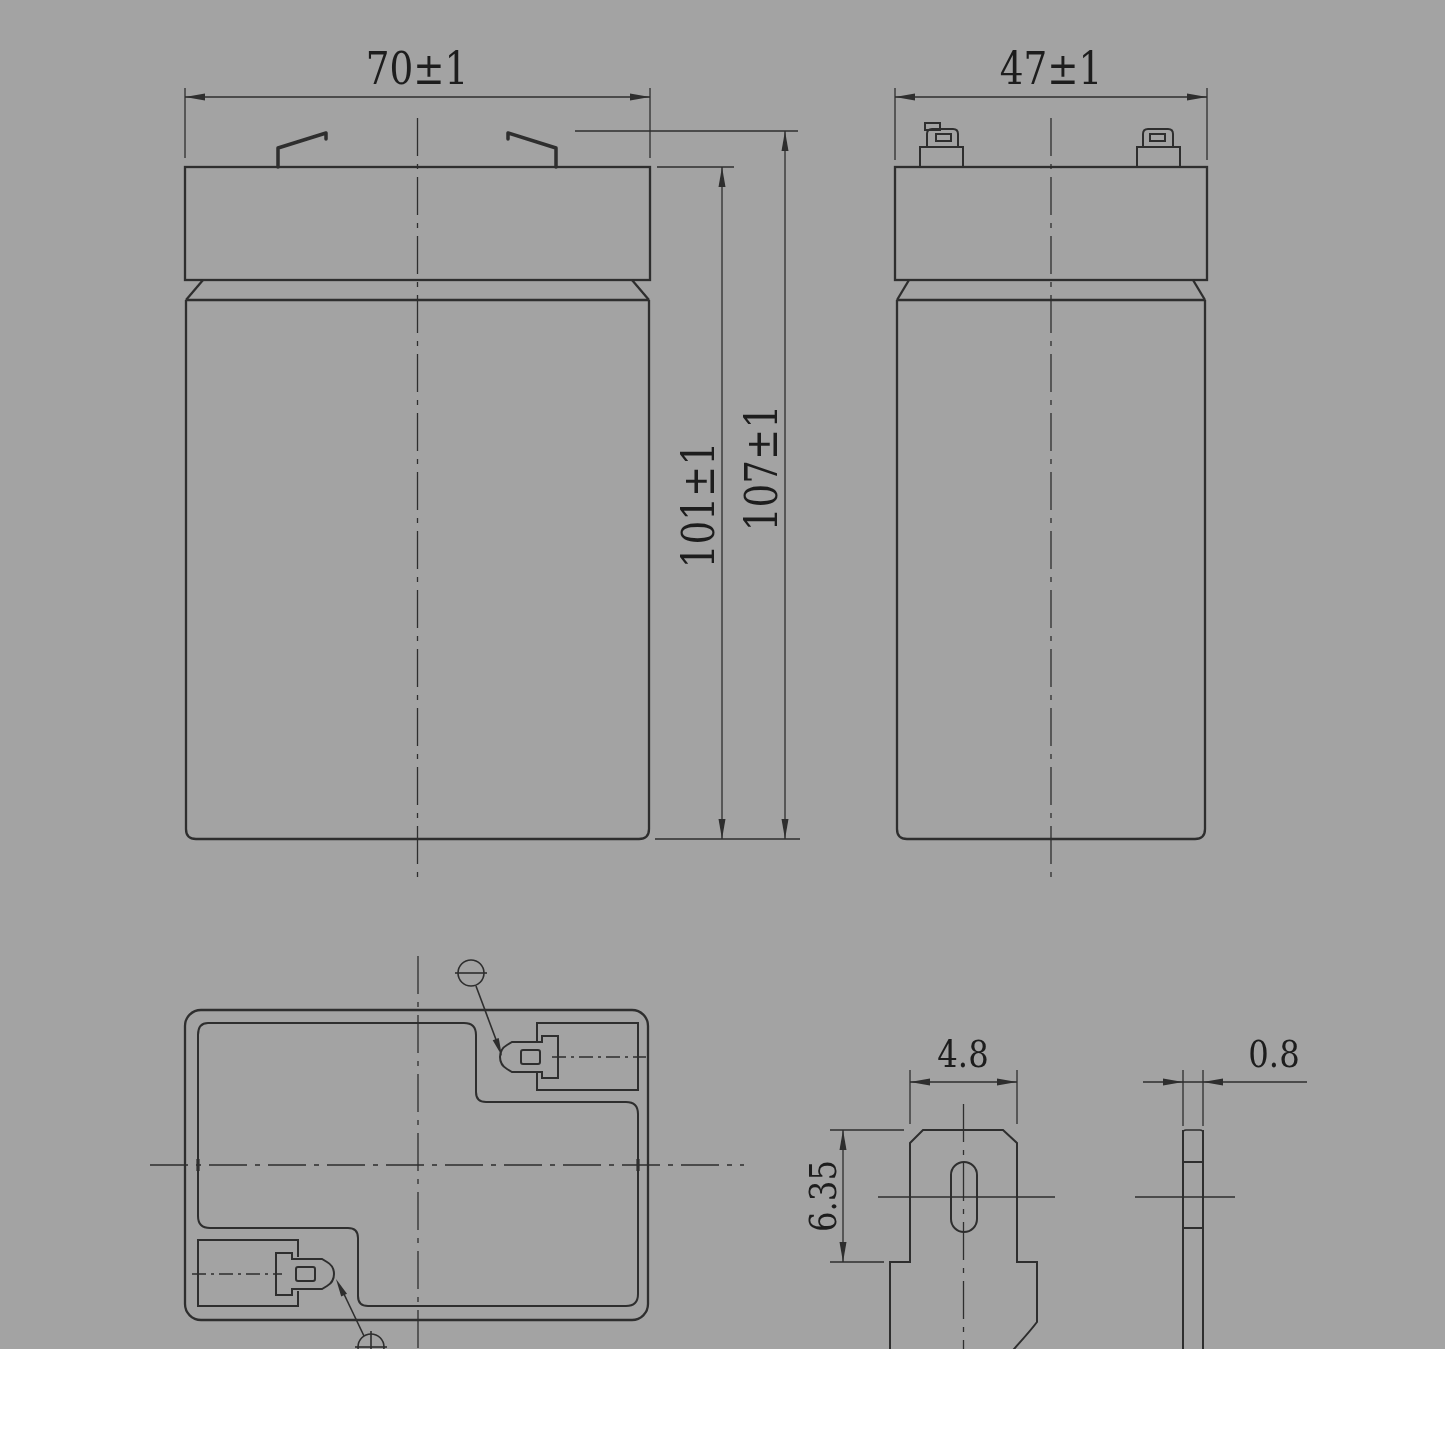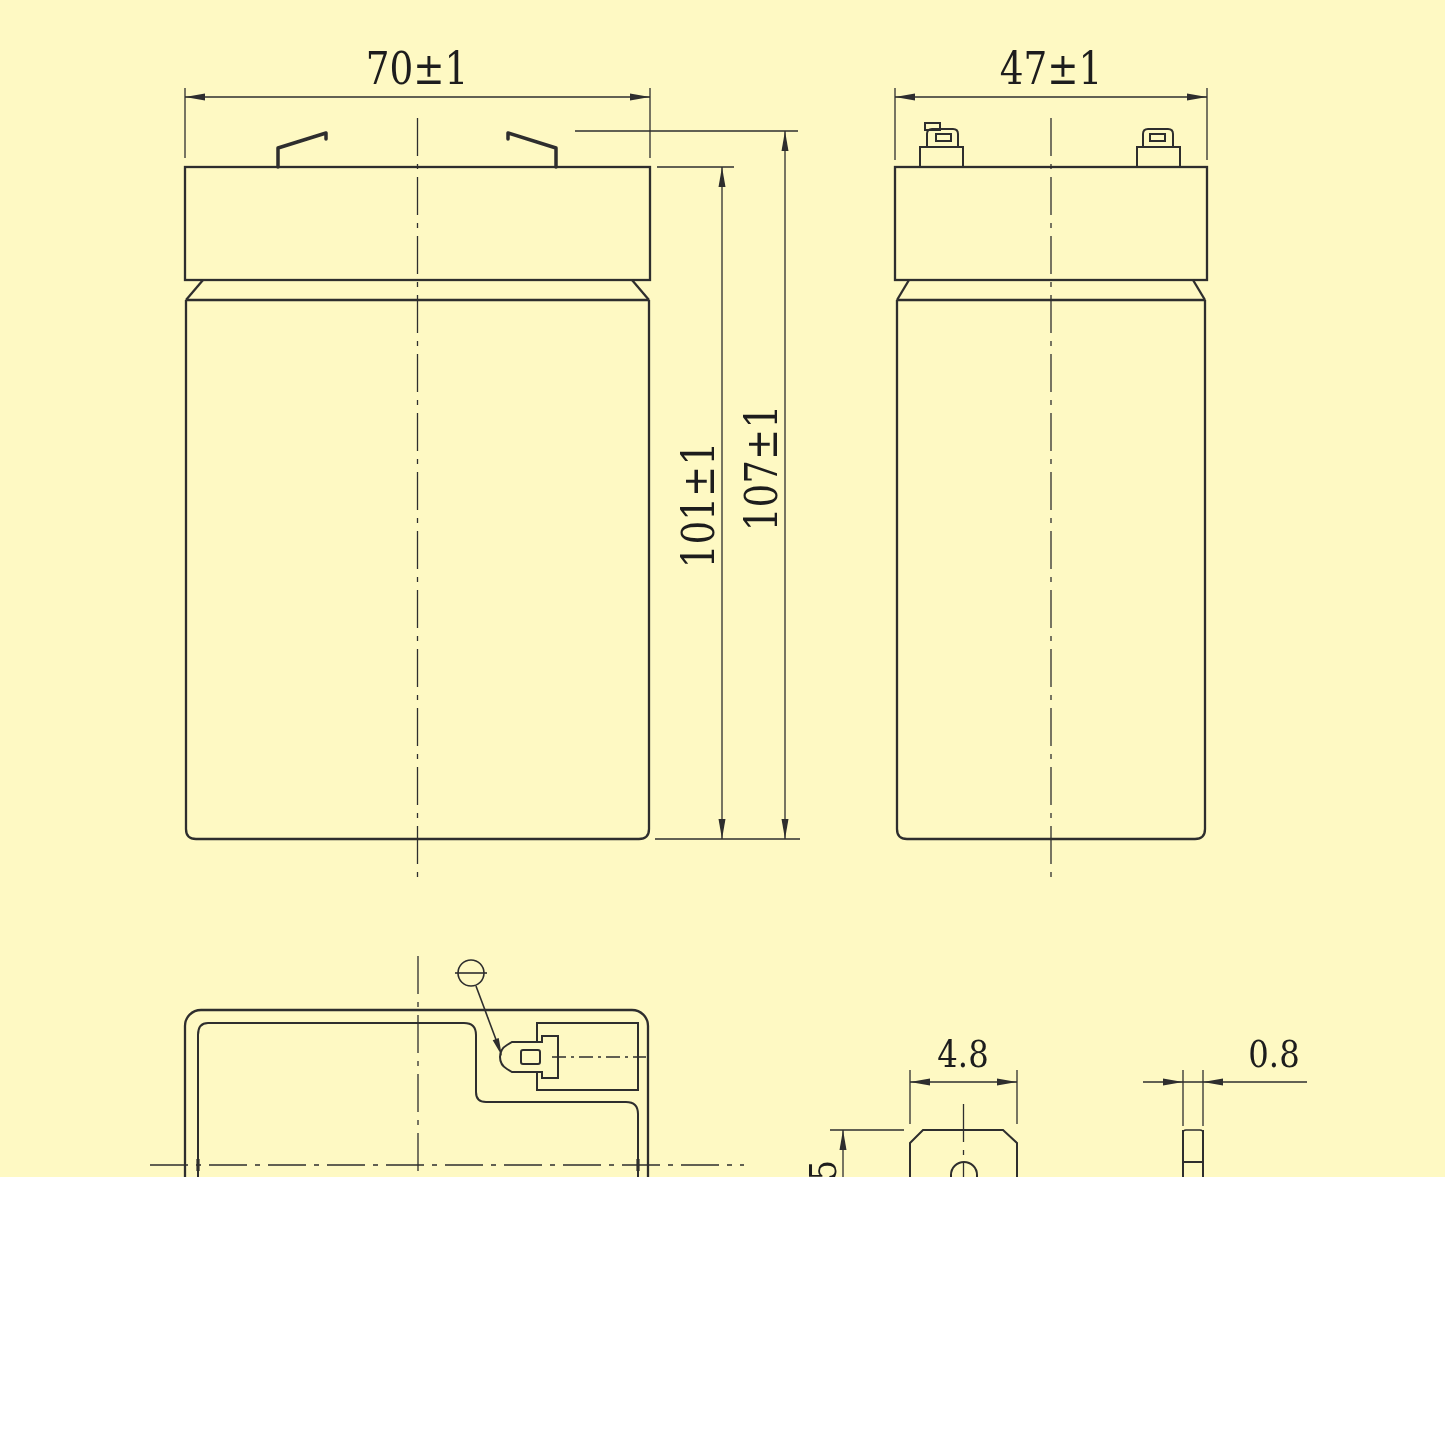--- a/index.html
+++ b/index.html
@@ -1,16 +1,16 @@
 <!DOCTYPE html>
 <html><head>
 <meta charset="utf-8">
 <style>
   html,body{margin:0;padding:0;background:#fff;}
-  #canvas{position:relative;width:1445px;height:1177px;background:#fef9c3;overflow:hidden;text-align:right;}
+  #canvas{position:relative;width:1445px;height:1349px;background:#a3a3a3;overflow:hidden;text-align:right;}
   svg{display:block;}
   .ol{stroke:#2e2e2e;stroke-width:2.3;fill:none;stroke-linejoin:miter;stroke-linecap:butt;}
   .ol2{stroke:#2e2e2e;stroke-width:2;fill:none;stroke-linejoin:miter;stroke-linecap:butt;}
   .thin{stroke:#2e2e2e;stroke-width:1.3;fill:none;stroke-linecap:butt;}
   .lead{stroke:#2e2e2e;stroke-width:1.6;fill:none;}
   .cl{stroke:#2e2e2e;stroke-width:1.3;fill:none;stroke-dasharray:38 8 5 8;}
   .clsm{stroke:#2e2e2e;stroke-width:1.3;fill:none;stroke-dasharray:14 5 3 5;}
   .arr{fill:#2e2e2e;stroke:none;}
   .tick{stroke:#2e2e2e;stroke-width:3.2;fill:none;}
   .tab{stroke:#2e2e2e;stroke-width:3.5;fill:none;stroke-linejoin:round;stroke-linecap:round;}

